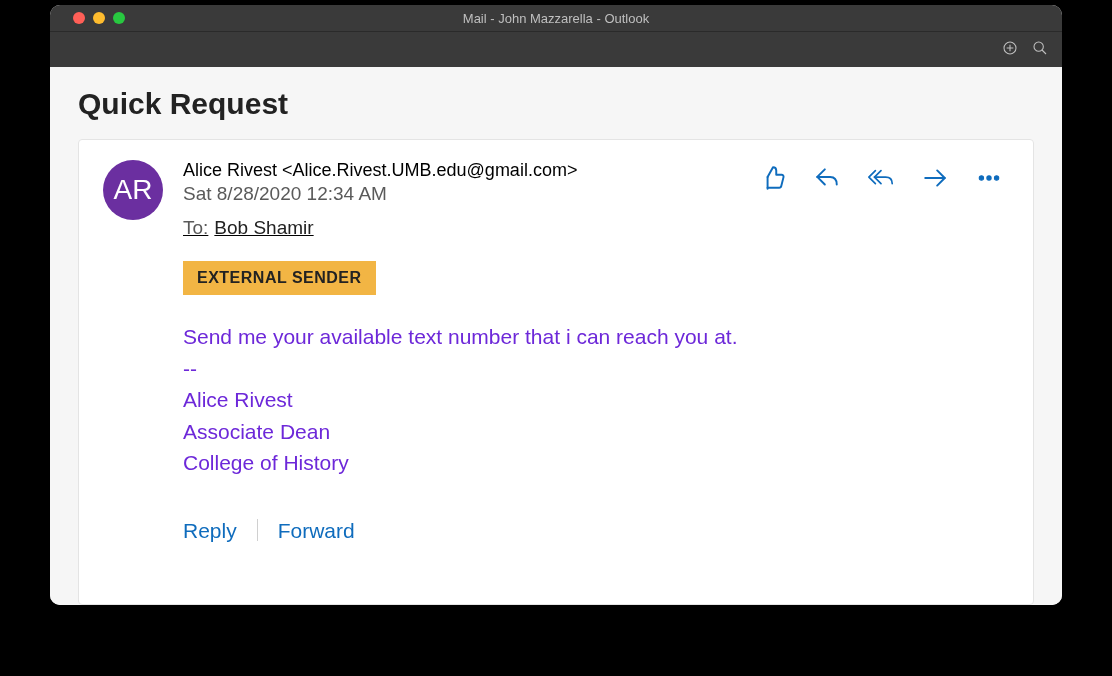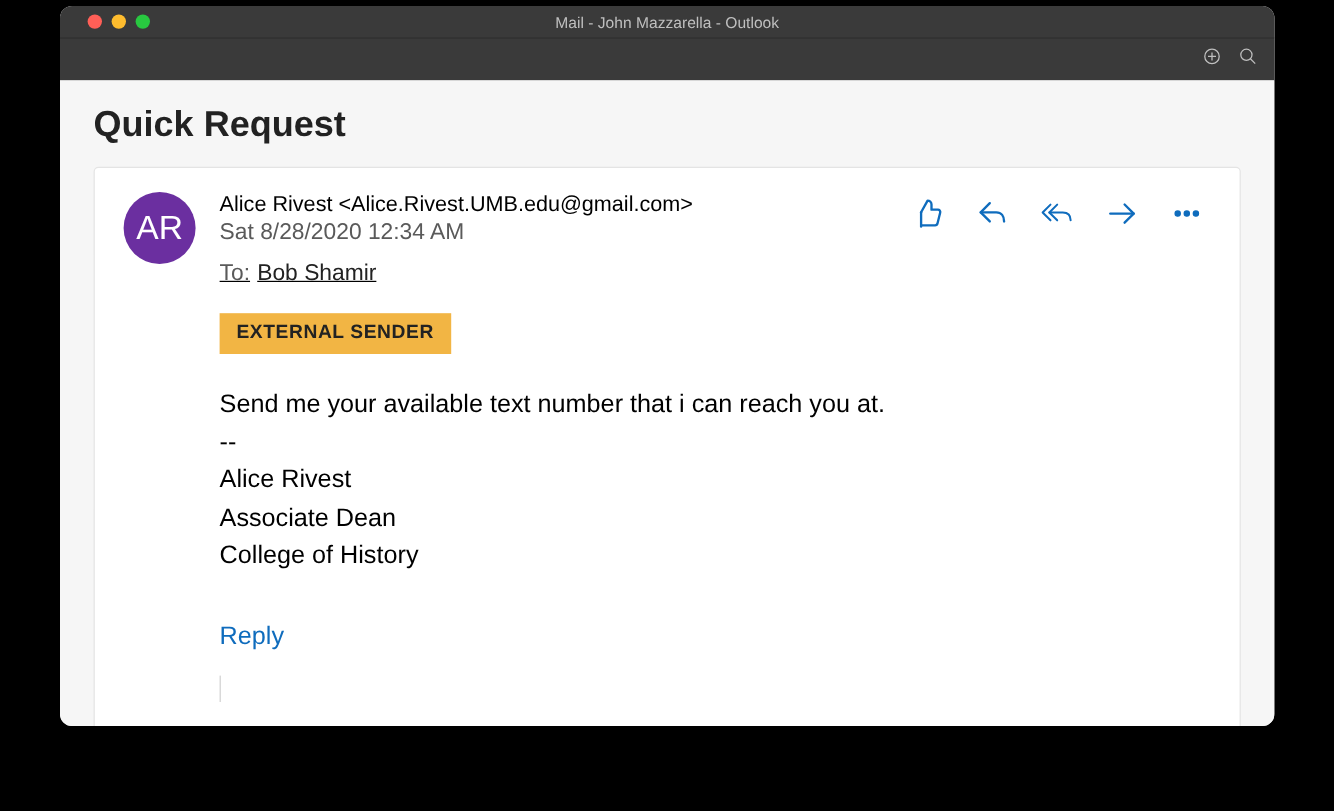--- a/index.html
+++ b/index.html
@@ -82,28 +82,28 @@
     display: inline-block;
     background: #f2b544;
     color: #222;
     font-weight: 700;
     font-size: 16px;
     letter-spacing: 0.5px;
     padding: 8px 14px;
     margin-top: 22px;
   }
   .body-text {
-    font-size: 21px; color: #000000; line-height: 1.5;
+    font-size: 21px; color: #6d28d9; line-height: 1.5;
     margin-top: 26px;
     white-space: pre-line;
   }
   .bottom-actions {
     margin-top: 40px;
     display: flex; align-items: flex-start; gap: 20px;
-    font-size: 21px; color: #0f6cbd; flex-direction: column;
+    font-size: 21px; color: #0f6cbd;
   }
   .vdiv { width: 1px; height: 22px; background: #d0d0d0; }
   .link { cursor: pointer; }
 </style>
 </head>
 <body>
 
 <div class="window">
 
   <div class="titlebar">

